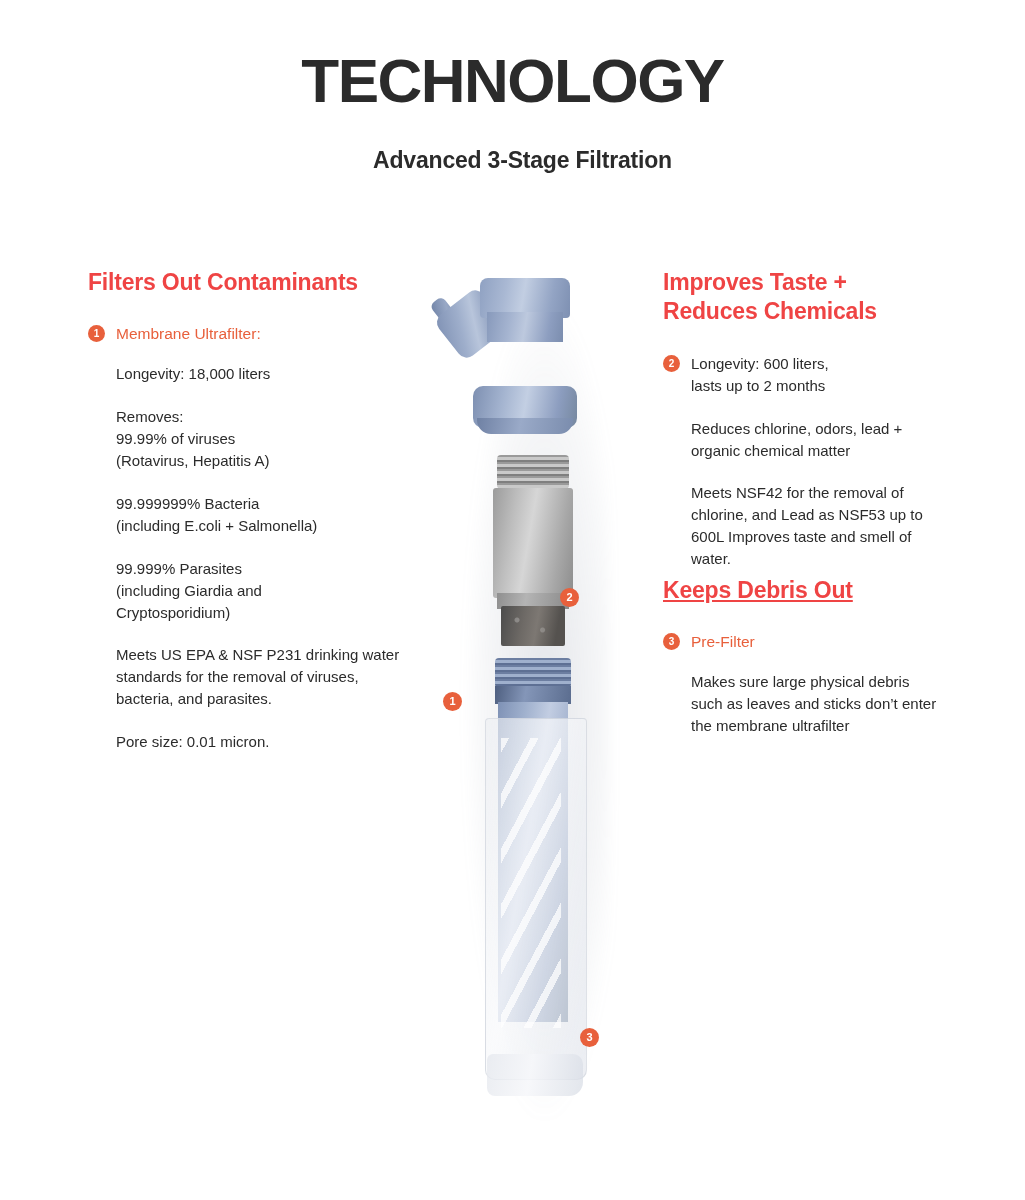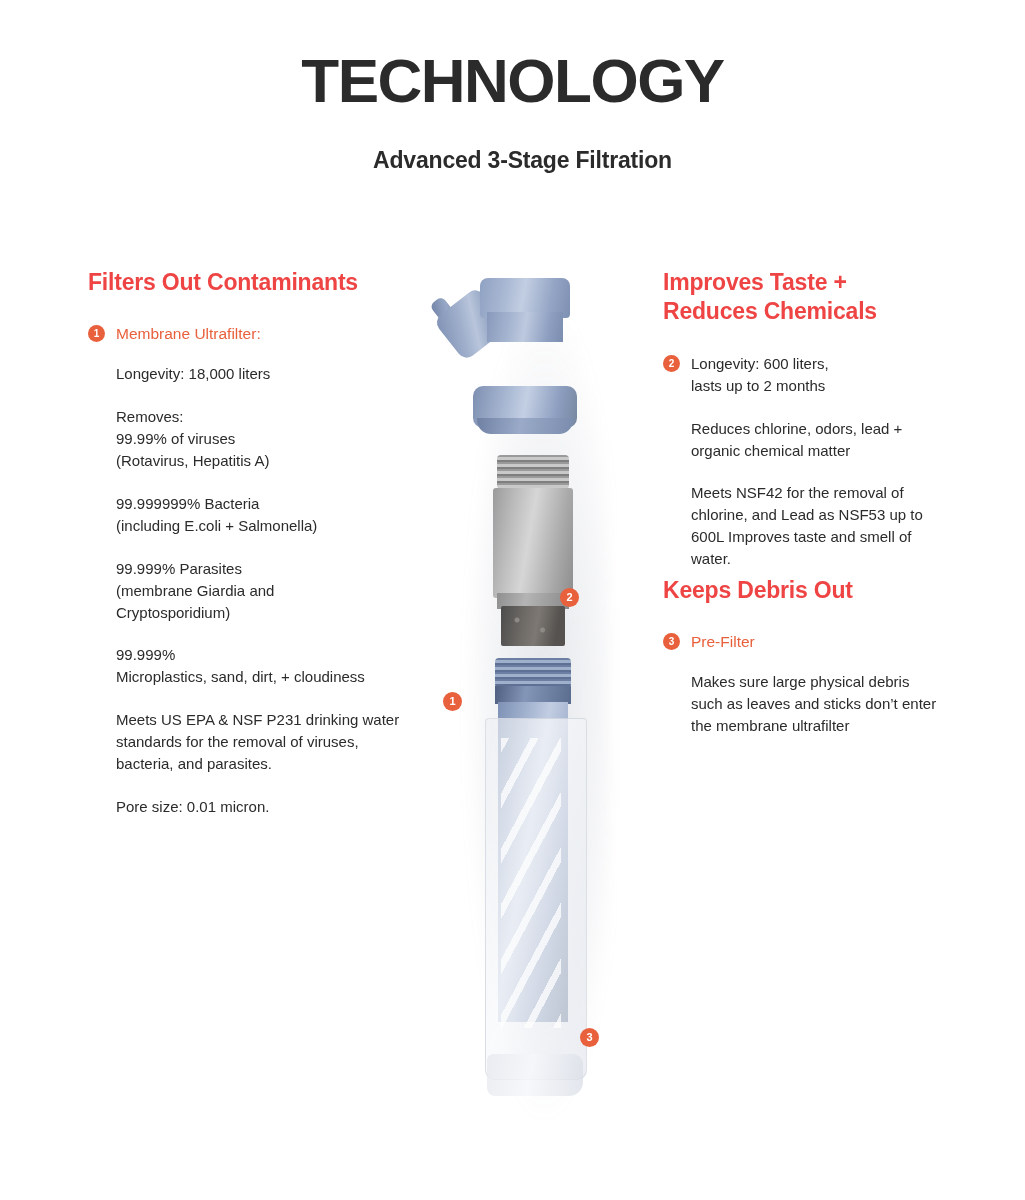--- a/index.html
+++ b/index.html
@@ -57,20 +57,21 @@
 
   .col-heading {
     font-size: 23px;
     font-weight: bold;
     color: #ef4444;
     line-height: 1.28;
     letter-spacing: -0.2px;
     margin: 0 0 26px 0;
   }
   .col-heading.spaced {
+    text-decoration: underline;
   }
 
   .entry {
     position: relative;
     margin-bottom: 6px;
   }
   .badge {
     position: absolute;
     left: 0;
     top: 2px;
@@ -331,26 +332,22 @@
         <span class="u">Removes:</span><br>
         <span>99.99% of viruses</span><br>
         <span>(Rotavirus, Hepatitis A)</span>
       </p>
       <p class="para">
         <span>99.999999% Bacteria</span><br>
         <span>(including E.coli + Salmonella)</span>
       </p>
       <p class="para">
         <span>99.999% Parasites</span><br>
-        <span>(membrane Giardia and</span><br>
+        <span>(including Giardia and</span><br>
         <span>Cryptosporidium)</span>
-      </p>
-      <p class="para">
-        <span>99.999%</span><br>
-        <span>Microplastics, sand, dirt, + cloudiness</span>
       </p>
       <p class="para">Meets US EPA &amp; NSF P231 drinking water standards for the removal of viruses, bacteria, and parasites.</p>
       <p class="para">Pore size: 0.01 micron.</p>
     </div>
   </div>
 </div>
 
 <div class="product">
   <div class="shadow-blob"></div>
 

